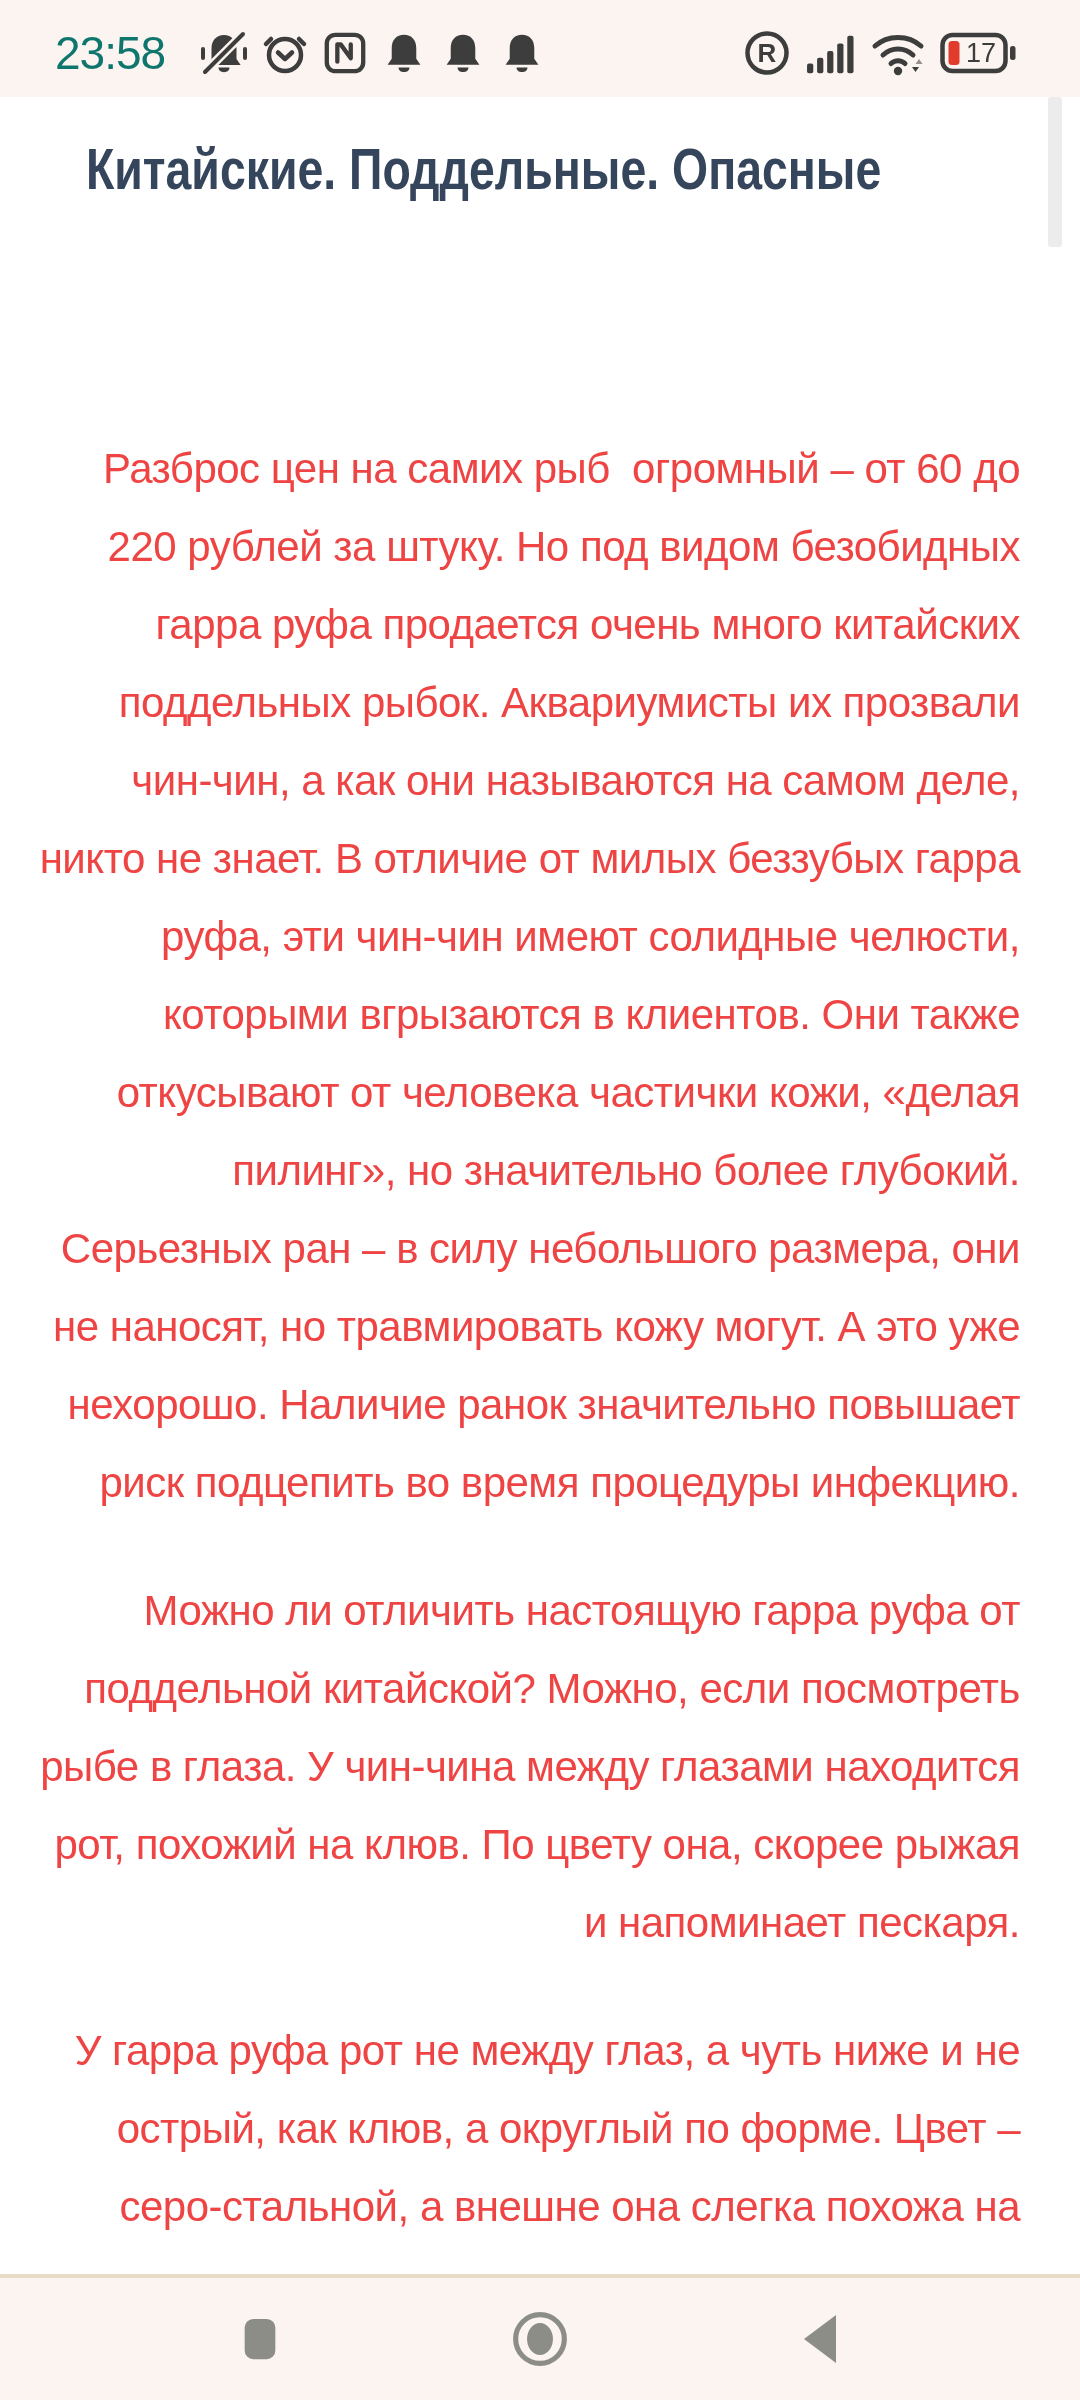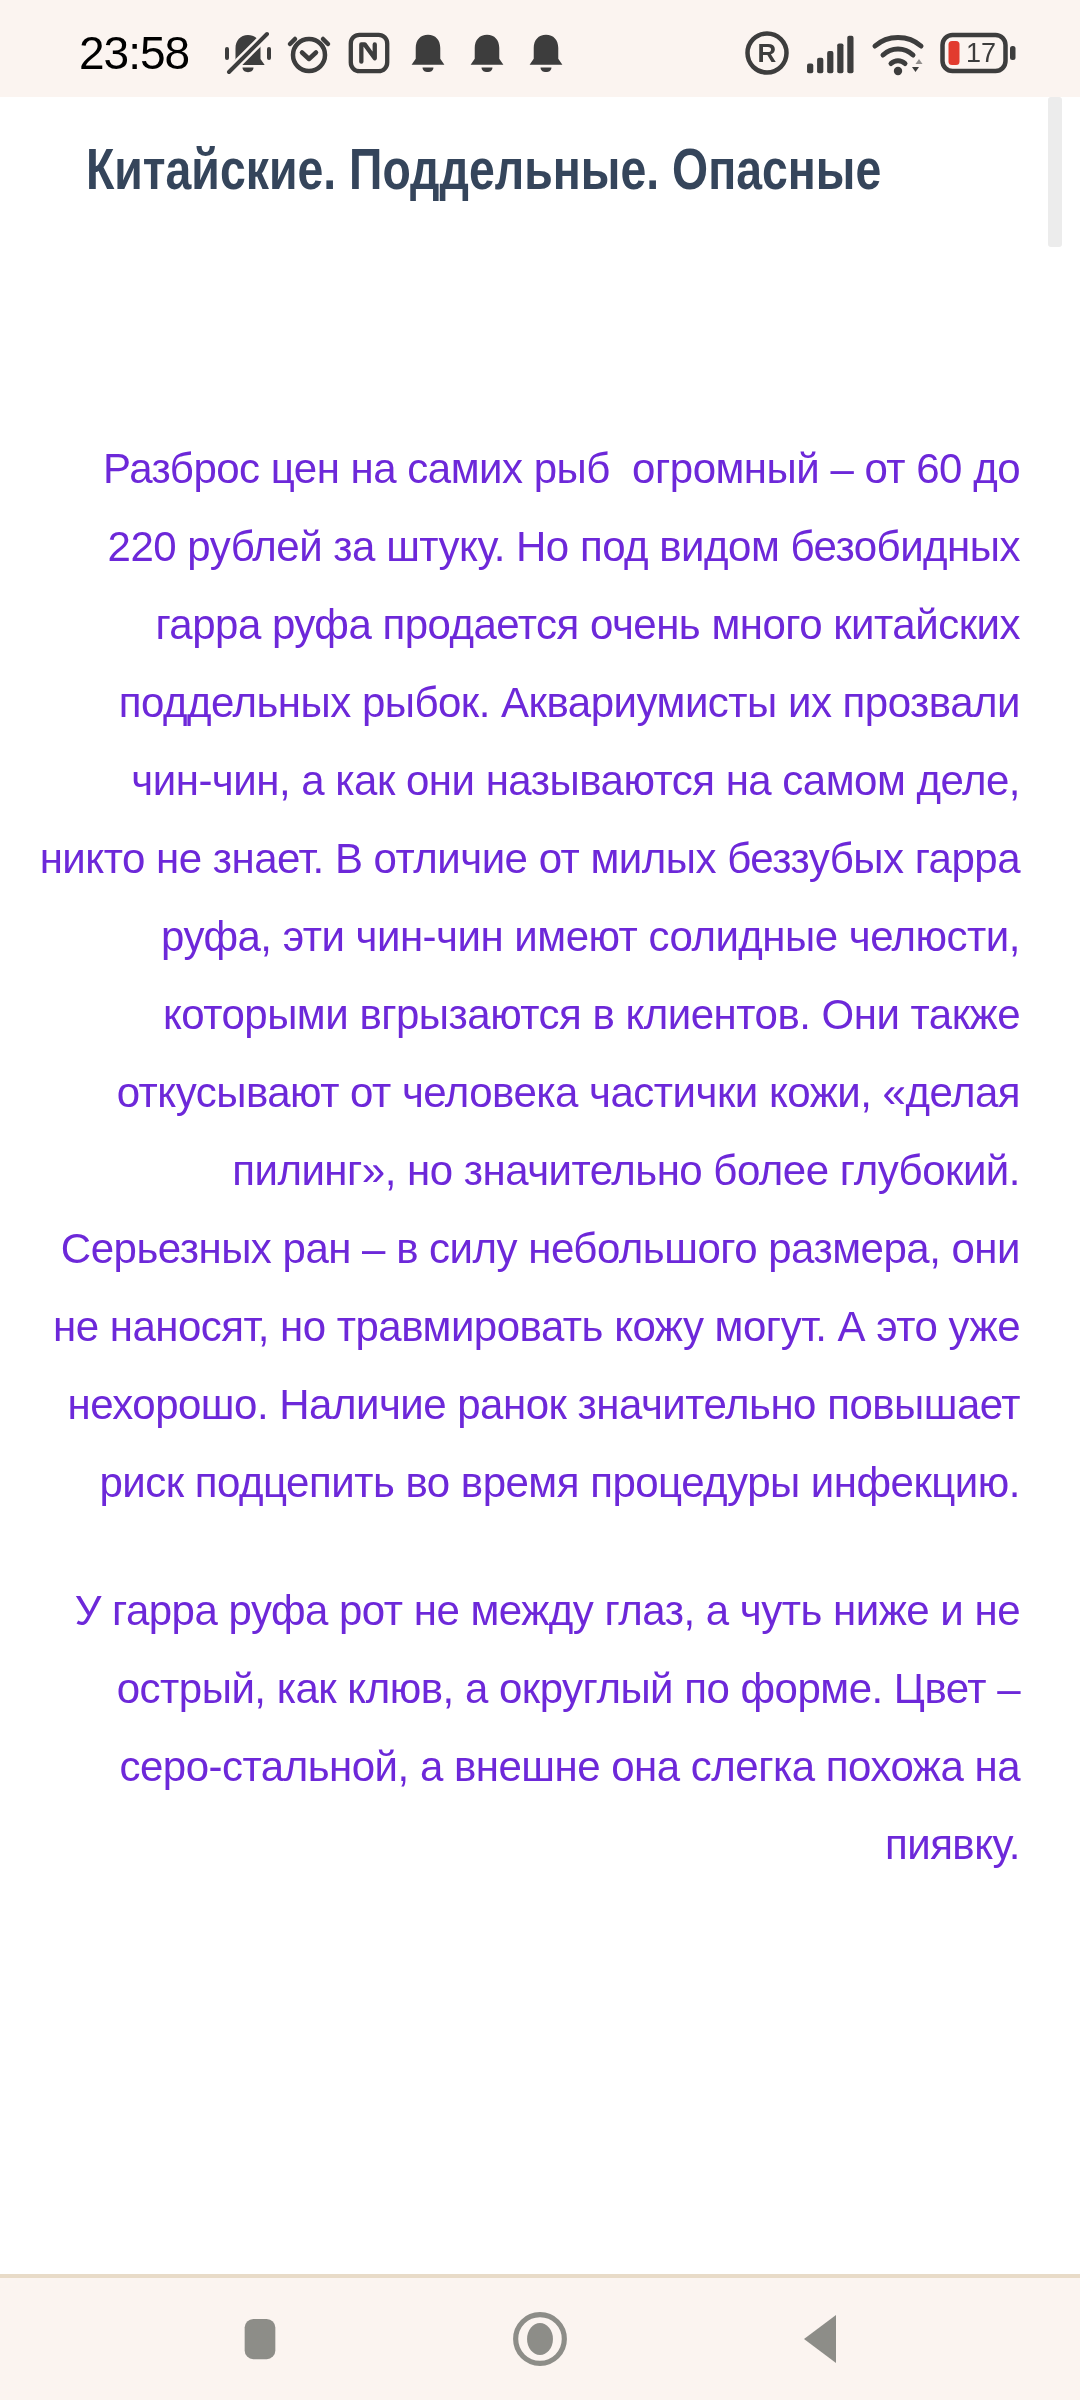--- a/index.html
+++ b/index.html
@@ -20,23 +20,22 @@
     height: 97px;
     background: #fbf4f0;
     display: flex;
     align-items: center;
     padding: 8px 62px 0 55px;
     color: #3d3d3d;
   }
   .status-time {
     font-size: 46px;
     letter-spacing: -1px;
-    color: #000000;
+    color: #0f766e;
     margin-right: 22px;
-    margin-left: 24px;
   }
   .sb-ico { display: block; }
   .sb-left { display: flex; align-items: center; gap: 13px; }
   .sb-right { display: flex; align-items: center; gap: 15px; margin-left: auto; }
 
   
   .content {
     position: absolute;
     top: 97px; left: 0; right: 0; bottom: 130px;
     background: #ffffff;
@@ -64,21 +63,21 @@
   }
   .article-body {
     margin: 230px 60px 0 30px;
     max-width: 992px;
   }
   .article-body p {
     margin: 0 0 50px 0;
     font-size: 42px;
     line-height: 78px;
     letter-spacing: -0.5px;
-    color: #6d28d9;
+    color: #ef4444;
     white-space: pre-wrap;
   }
 
   
   .nav-bar {
     position: absolute;
     left: 0; right: 0; bottom: 0;
     height: 126px;
     border-top: 4px solid #e8dbc8;
     background: #fbf4f0;
@@ -178,20 +177,21 @@
     </div>
   </div>
 
   <div class="content">
     <div class="scrollbar-thumb"></div>
 
     <h1 class="article-title">Китайские. Поддельные. Опасные</h1>
 
     <div class="article-body">
       <p>Разброс цен на самих рыб  огромный – от 60 до 220 рублей за штуку. Но под видом безобидных гарра руфа продается очень много китайских поддельных рыбок. Аквариумисты их прозвали чин-чин, а как они называются на самом деле, никто не знает. В отличие от милых беззубых гарра руфа, эти чин-чин имеют солидные челюсти, которыми вгрызаются в клиентов. Они также откусывают от человека частички кожи, «делая пилинг», но значительно более глубокий. Серьезных ран – в силу небольшого размера, они не наносят, но травмировать кожу могут. А это уже нехорошо. Наличие ранок значительно повышает риск подцепить во время процедуры инфекцию.</p>
+      <p>Можно ли отличить настоящую гарра руфа от поддельной китайской? Можно, если посмотреть рыбе в глаза. У чин-чина между глазами находится рот, похожий на клюв. По цвету она, скорее рыжая и напоминает пескаря.</p>
       <p>У гарра руфа рот не между глаз, а чуть ниже и не острый, как клюв, а округлый по форме. Цвет – серо-стальной, а внешне она слегка похожа на пиявку.</p>
     </div>
   </div>
 
   <div class="nav-bar">
     <button class="nav-btn">
       <svg width="46" height="46" viewBox="0 0 48 48">
         <rect x="8" y="3" width="32" height="42" rx="9" fill="currentColor"></rect>
       </svg>
     </button>

